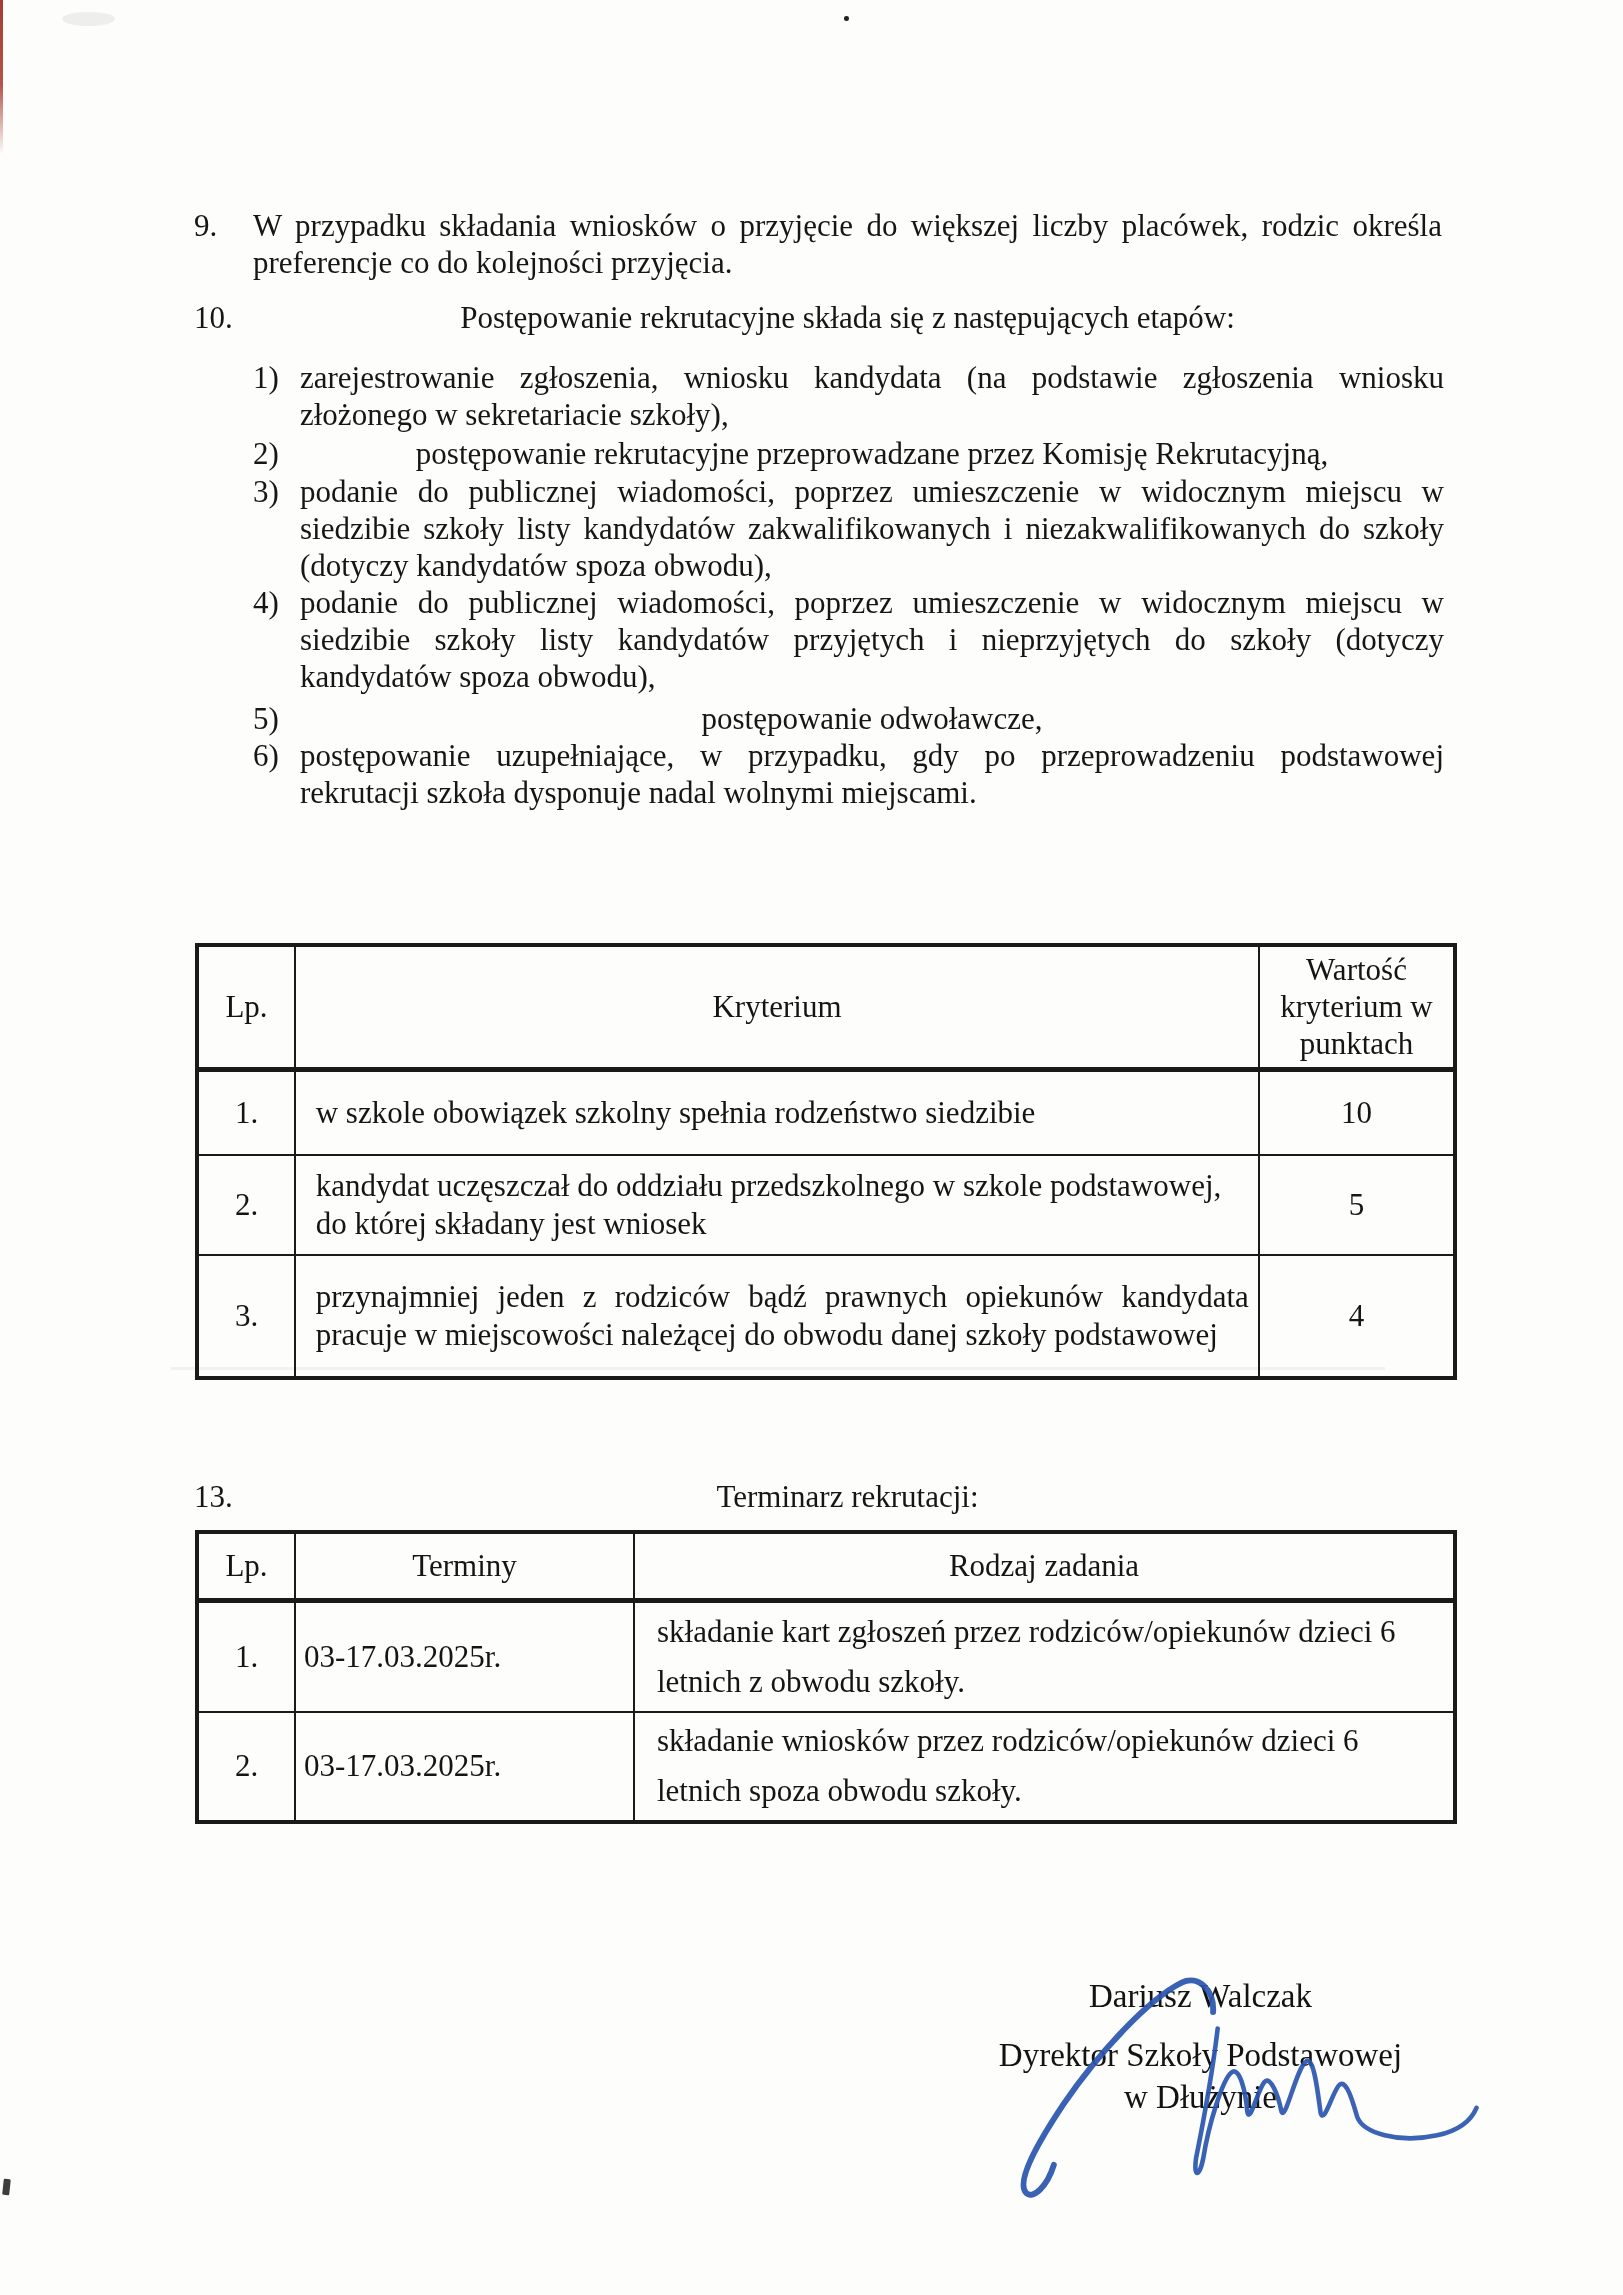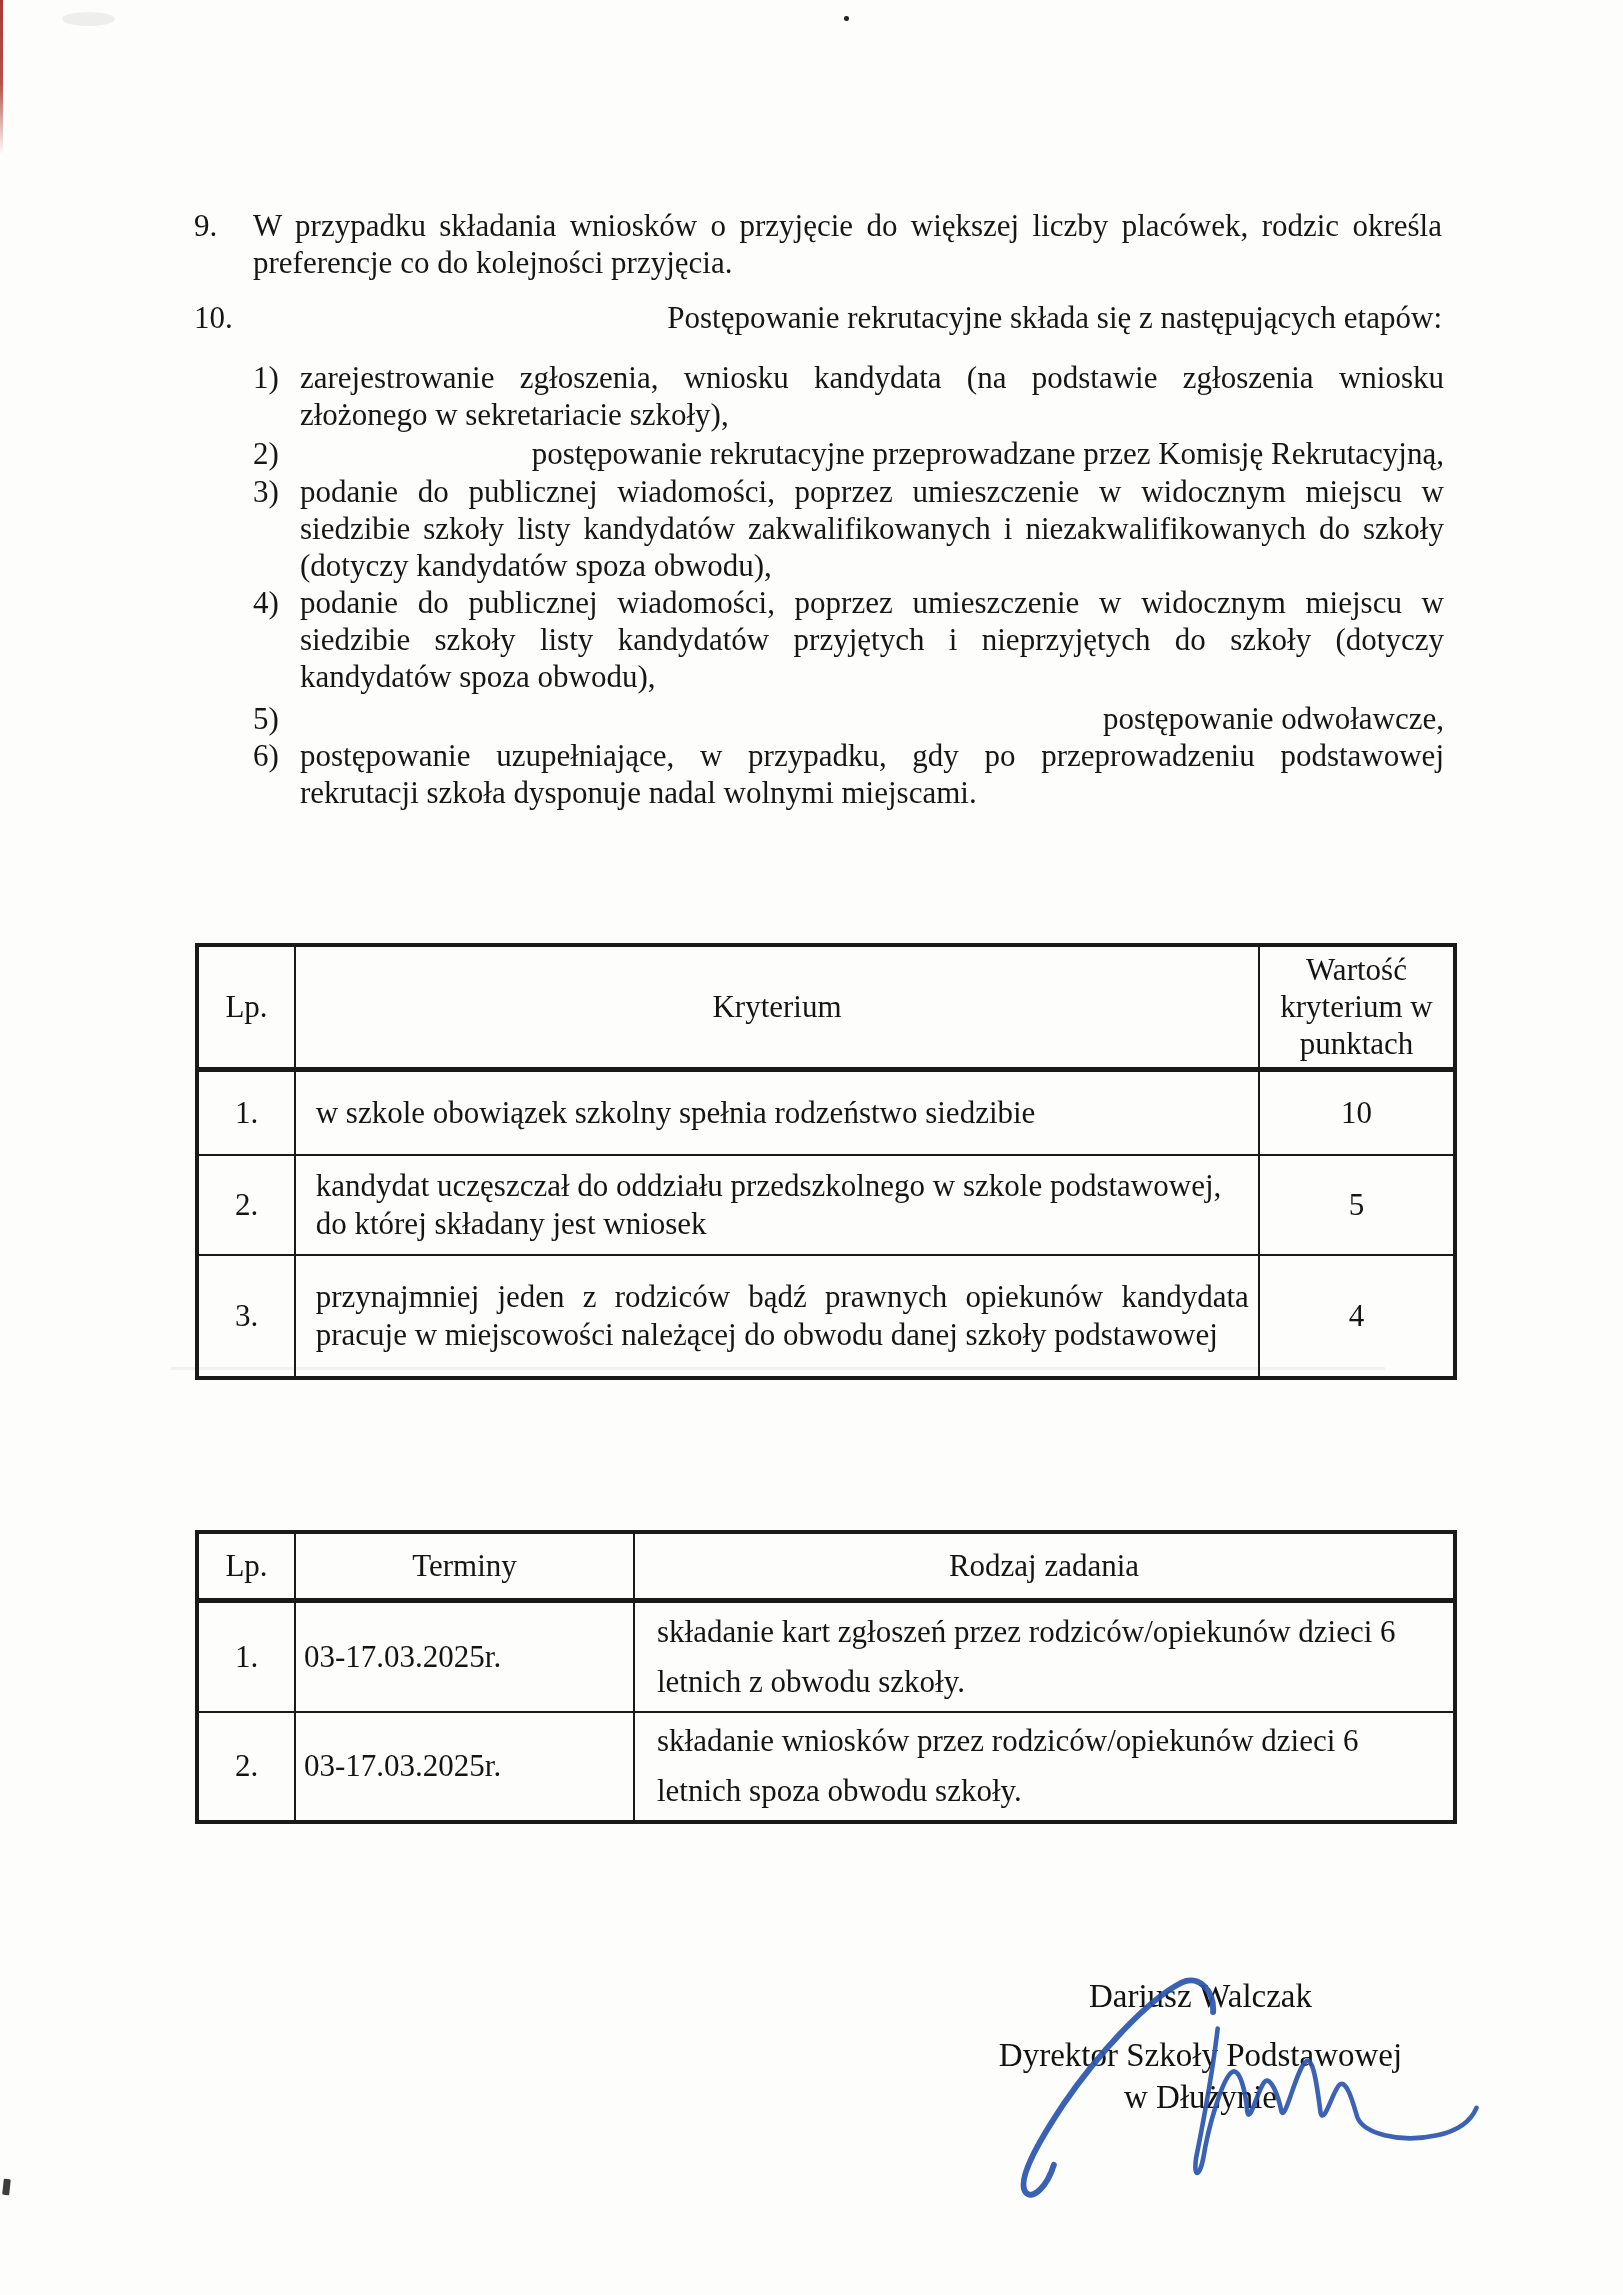--- a/index.html
+++ b/index.html
@@ -8,21 +8,21 @@
     width:1623px;height:2295px;
     background:#fdfdfc;
     font-family:"Liberation Serif", serif;
     color:#161616;
     overflow:hidden;
   }
   
   .item{position:absolute;display:flex;font-size:31px;line-height:37px;}
   .item .num{flex:0 0 auto;}
   .item .body{text-align:justify;}
-  .item .body.noj{text-align:right;}
+  .item .body.noj{text-align:center;}
   
   .lvl1{left:194px;}
   .lvl1 .num{width:59px;}
   .lvl1 .body{width:1189px;}
   
   .lvl2{left:253px;}
   .lvl2 .num{width:47px;}
   .lvl2 .body{width:1144px;}
 
   table{border-collapse:collapse;table-layout:fixed;position:absolute;
@@ -131,20 +131,24 @@
     </tr>
     <tr>
       <td class="c" style="height:112px;">3.</td>
       <td class="kry jst">przynajmniej jeden z rodziców bądź prawnych opiekunów kandydata pracuje w miejscowości należącej do obwodu danej szkoły podstawowej</td>
       <td class="c">4</td>
     </tr>
   </tbody>
     </table>
 
 
+  <div class="item lvl1" style="top:1478px;">
+    <span class="num">13.</span>
+    <div class="body noj">Terminarz rekrutacji:</div>
+  </div>
 
   <table class="tbl t2" style="top:1530px;">
     <colgroup>
         <col style="width:98px">
         <col style="width:339px">
         <col style="width:821px">
       </colgroup>
     <tbody>
         <tr class="hdr">
       <th style="height:56px;">Lp.</th>

